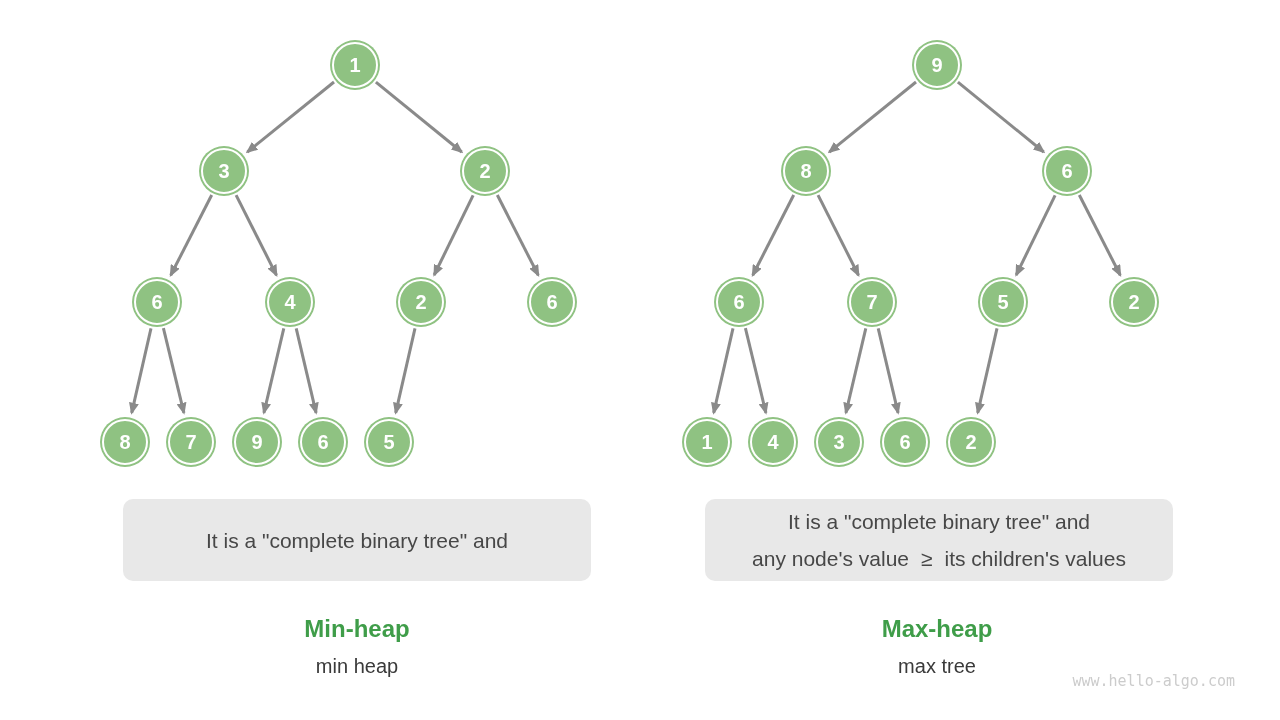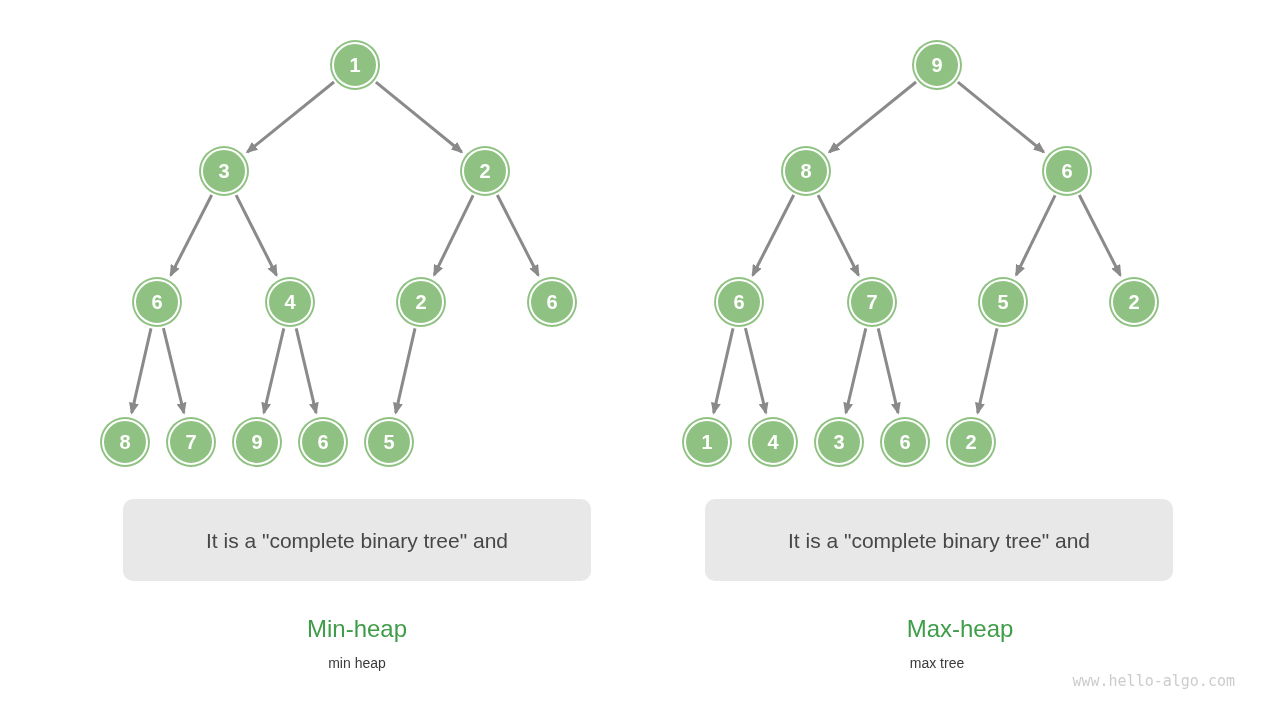--- a/index.html
+++ b/index.html
@@ -63,29 +63,29 @@
   }
   .caption .op {
     display: inline-block;
     margin: 0 12px;
   }
   .tree-title {
     position: absolute;
     top: 615px;
     transform: translateX(-50%);
     font-size: 24px;
-    font-weight: normal;
+    font-weight: bold;
     color: var(--title-green, #3f9d49);
     white-space: nowrap;
   }
   .tree-subtitle {
     position: absolute;
     top: 655px;
     transform: translateX(-50%);
-    font-size: 14px;
+    font-size: 20px;
     color: var(--subtitle-text, #3a3a3a);
     white-space: nowrap;
   }
   .watermark {
     position: absolute;
     right: 45px;
     top: 672px;
     font-family: "DejaVu Sans Mono", monospace;
     font-size: 15px;
     color: var(--watermark-text, #cccccc);
@@ -155,23 +155,26 @@
       <div class="node" style="left: 882px; top: 419px;">6</div>
       <div class="node" style="left: 948px; top: 419px;">2</div>
     </div>
 
   <div class="caption" style="left:123px">
     <div>It is a "complete binary tree" and</div>
   </div>
 
   <div class="caption" style="left:705px">
     <div>It is a "complete binary tree" and</div>
+    <div>
+      <span>any node's value</span><span class="op">≥</span><span>its children's values</span>
+    </div>
   </div>
 
   <div class="tree-title" style="left:357px">Min-heap</div>
-  <div class="tree-title" style="left:960px">Max-heap</div>
+  <div class="tree-title" style="left:937px">Max-heap</div>
 
   <div class="tree-subtitle" style="left:357px">min heap</div>
   <div class="tree-subtitle" style="left:937px">max tree</div>
 
   <div class="watermark">www.hello-algo.com</div>
 
 </div>
 
 </body></html>

